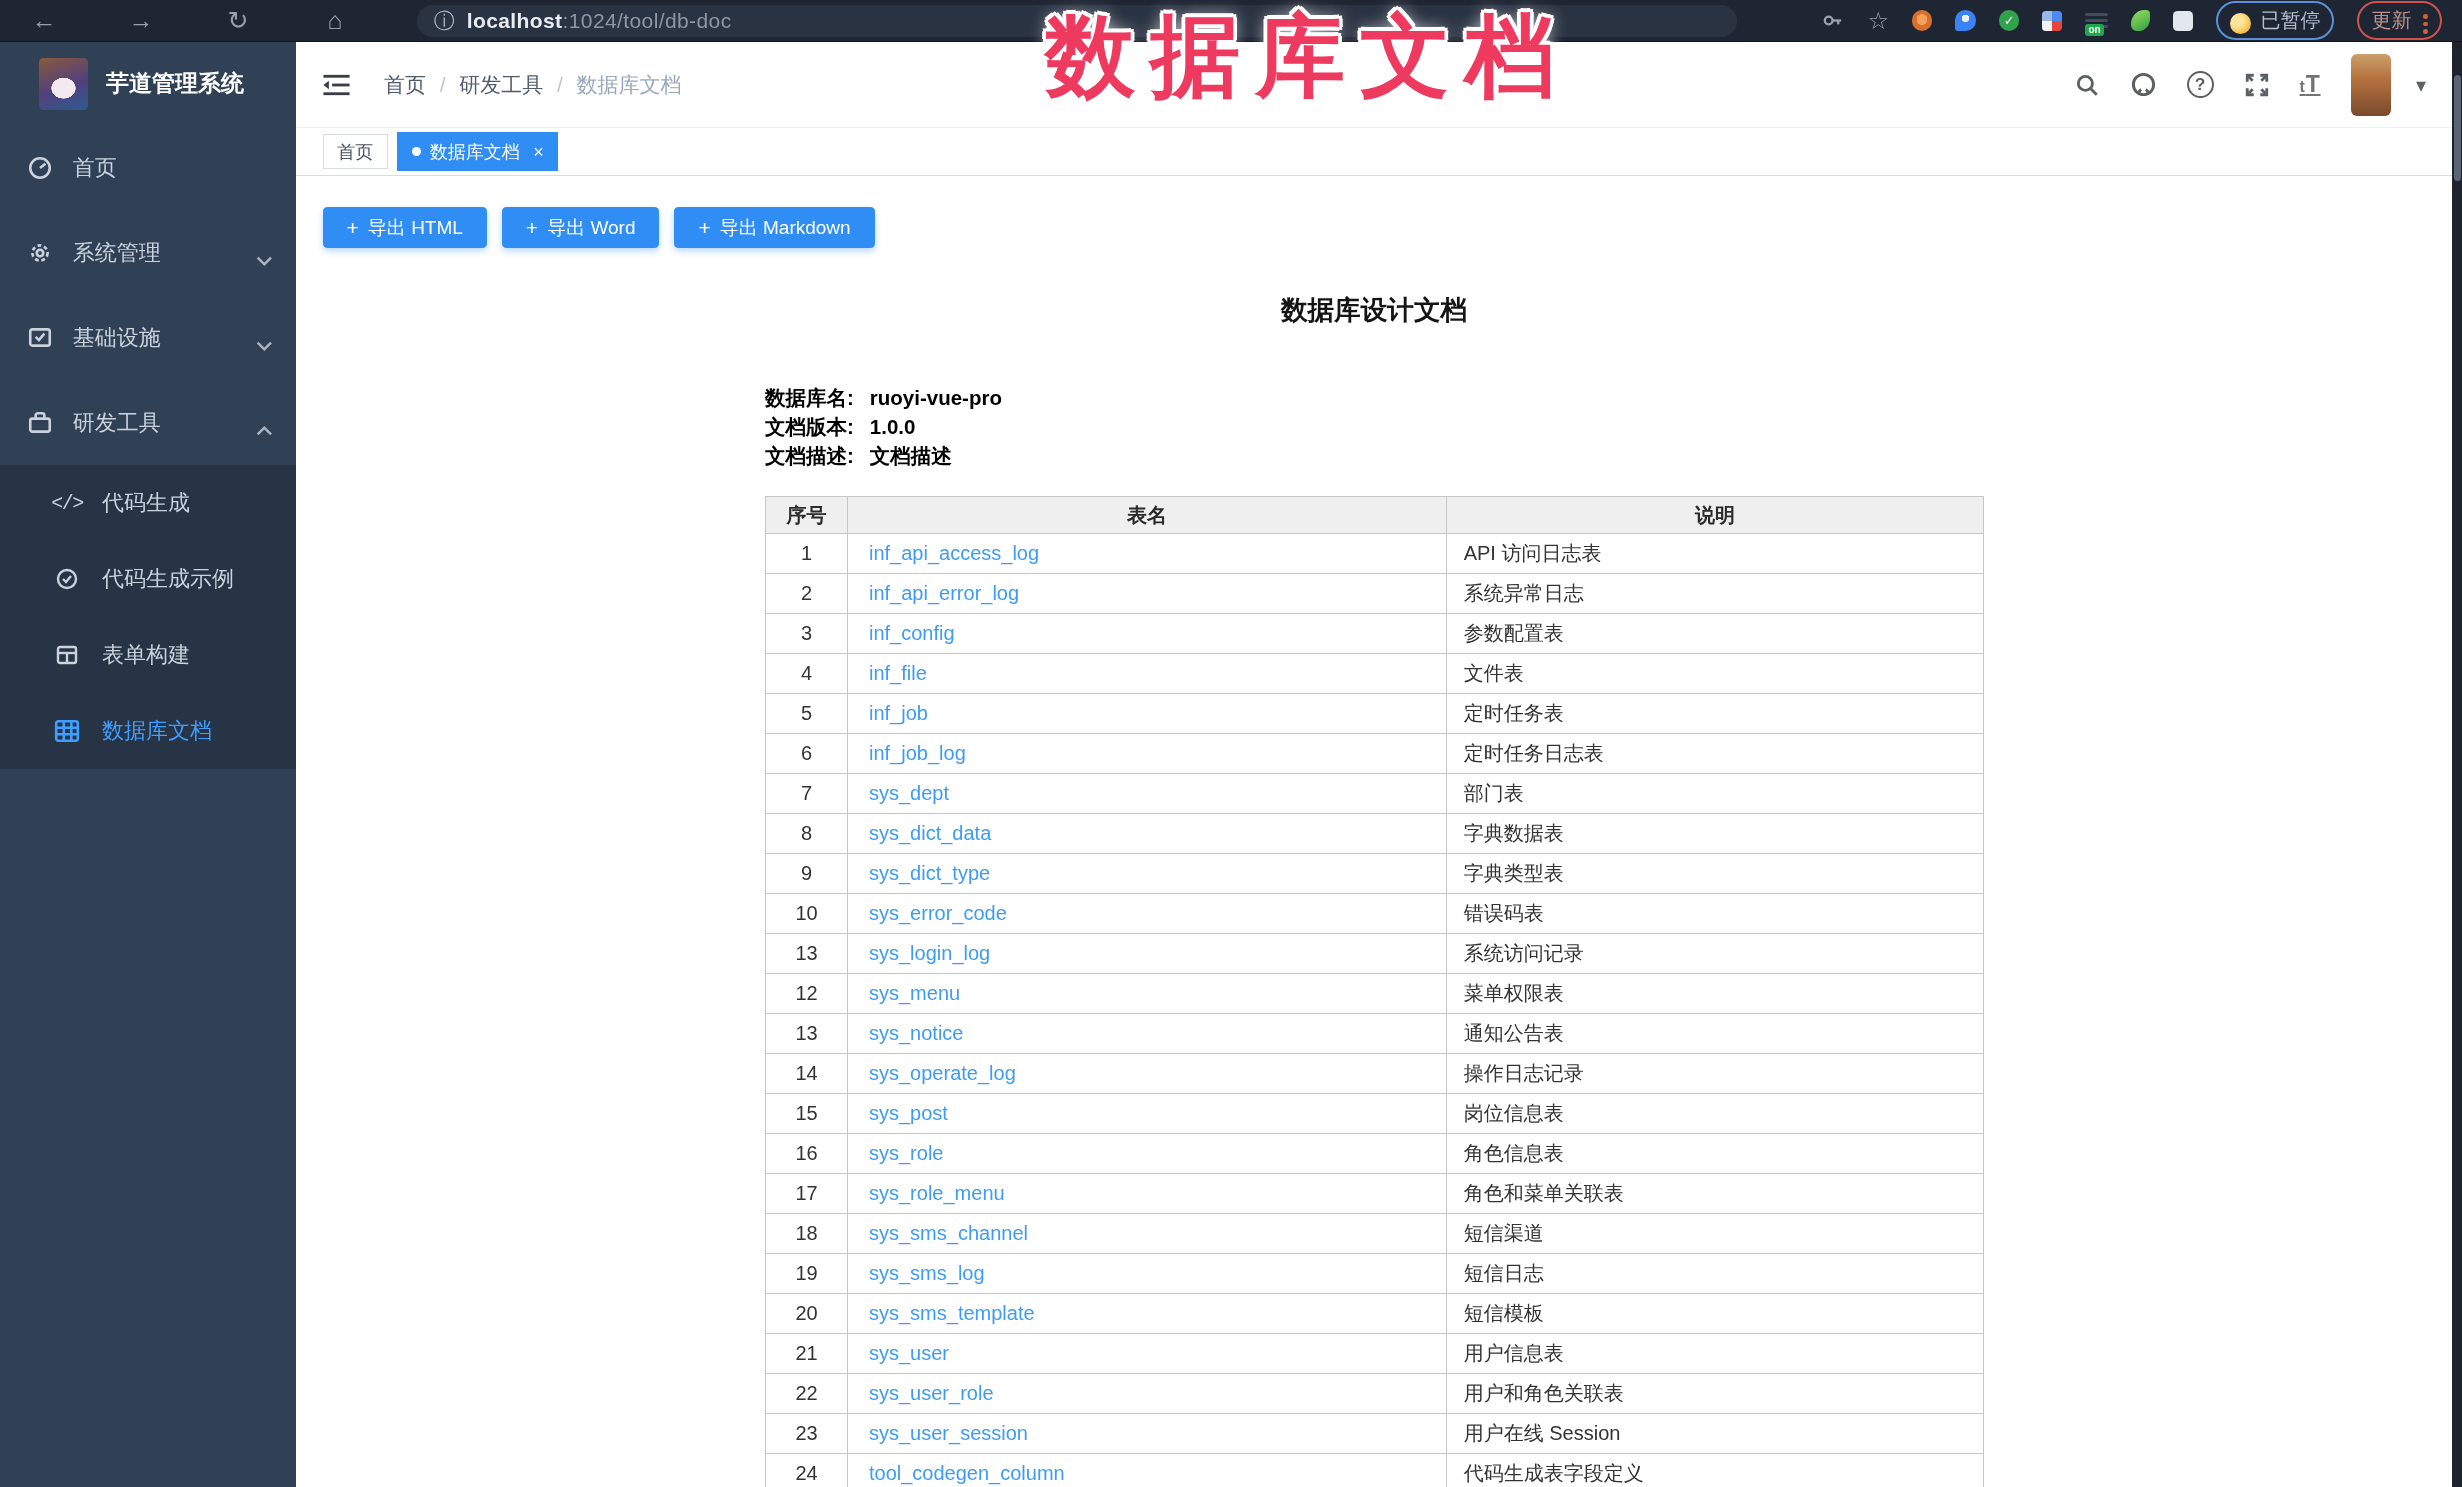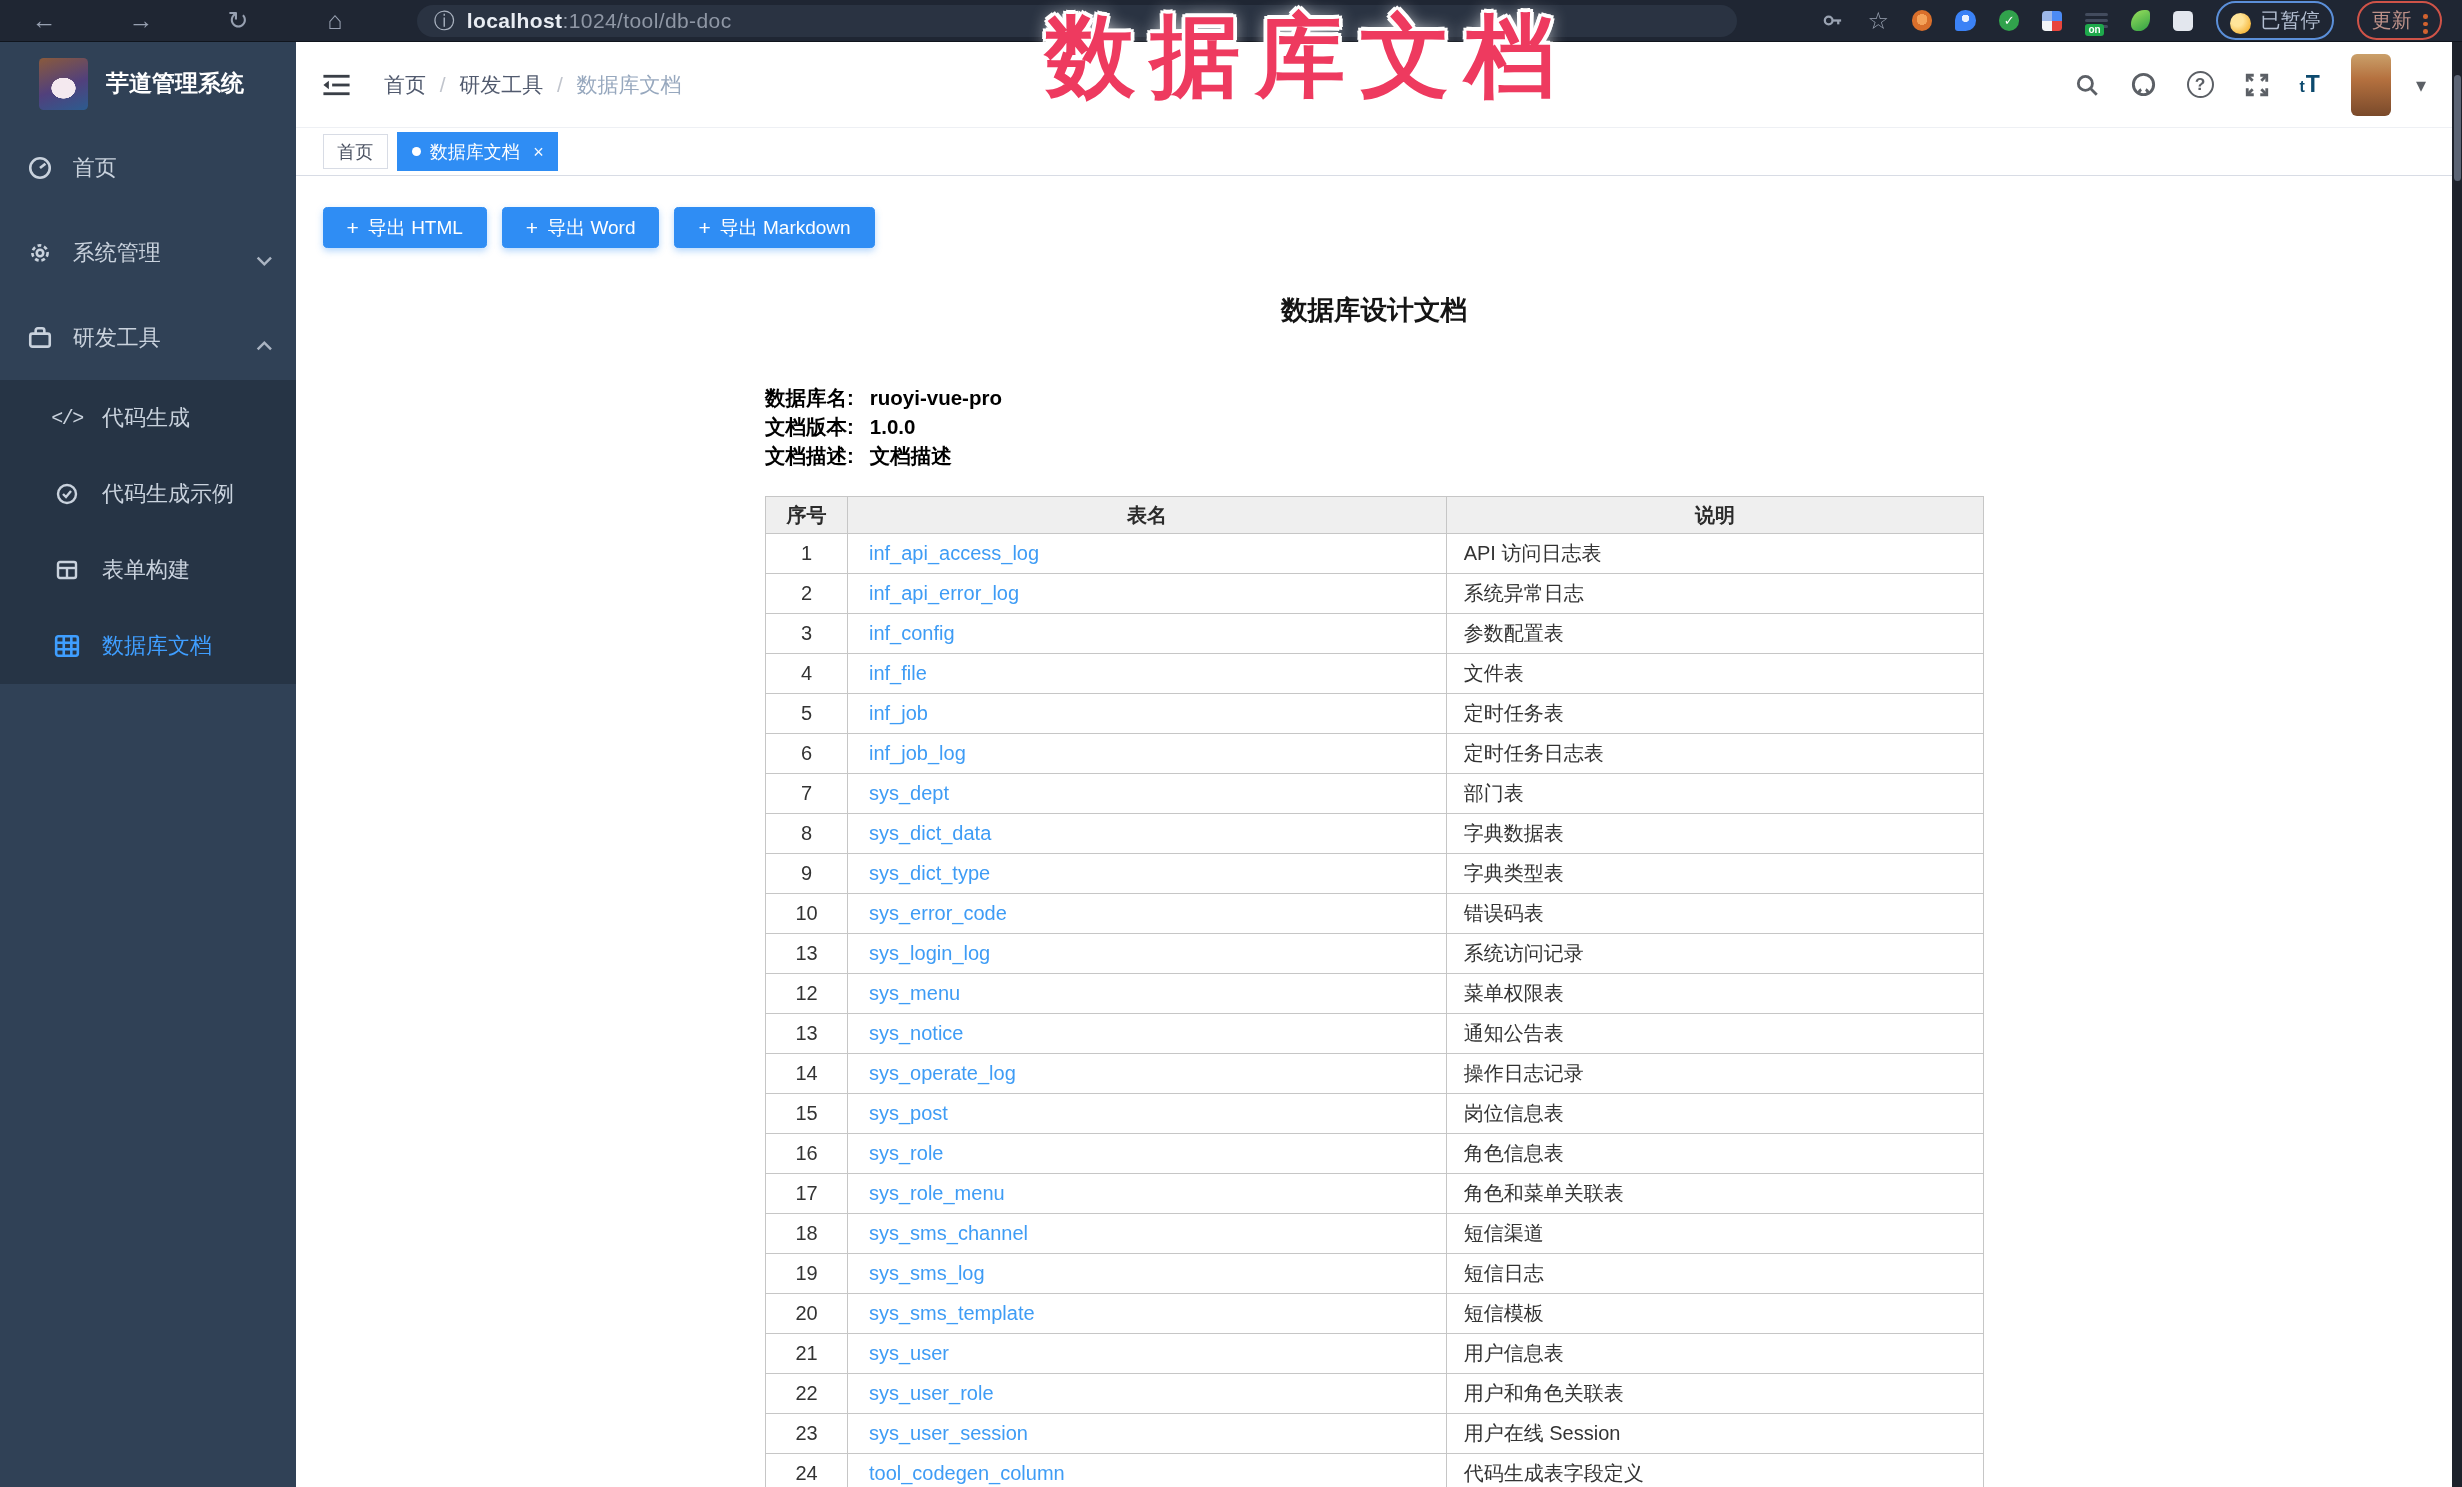--- a/index.html
+++ b/index.html
@@ -90,21 +90,21 @@
   .navbar{height:85px;display:flex;align-items:center;padding:0 26px;background:#fff;box-sizing:border-box;}
   .hamburger{margin-right:33px;cursor:pointer;display:flex;}
   .breadcrumb{font-size:21px;color:#515a6e;display:flex;gap:13.7px;align-items:center;white-space:nowrap;}
   .breadcrumb .sep{color:#c0c4cc;}
   .breadcrumb .current{color:#97a8be;}
   .nav-right{margin-left:auto;display:flex;align-items:center;gap:30px;}
   .nav-ic{color:#5c6066;display:flex;align-items:center;justify-content:center;cursor:pointer;}
   .nav-ic svg{stroke:#5c6066;fill:none;stroke-width:2.6;}
   .help-circle{width:27px;height:27px;border:2.3px solid #5c6066;border-radius:50%;
     display:flex;align-items:center;justify-content:center;font-size:17.4px;font-weight:bold;color:#5c6066;box-sizing:border-box;}
-  .font-ic{font-size:23px;font-weight:bold;color:#0c4a6e;letter-spacing:0.8px;}
+  .font-ic{font-size:23px;font-weight:bold;color:#737373;letter-spacing:0.8px;text-decoration:underline;}
   .font-ic small{font-size:16px;font-weight:bold;}
   .avatar{width:40px;height:62px;border-radius:6px;
     background:linear-gradient(180deg,#caa06a 0%,#b5713f 40%,#7a4a2b 100%);}
   .caret{color:#5c6066;font-size:20px;margin-left:-4.6px;}
   
   .tabbar{height:49px;border-top:0.8px solid #eef0f4;border-bottom:0.8px solid #d8dce5;
     display:flex;align-items:center;padding:0 26.6px;gap:9px;background:#fff;box-sizing:border-box;}
   .tag{height:35px;box-sizing:border-box;border:0.8px solid #d8dce5;background:#fff;
     color:#495060;font-size:18px;display:flex;align-items:center;padding:0 13.7px;gap:9px;cursor:pointer;}
   .tag.active{height:39px;background:#2f8df4;border-color:#2f8df4;color:#fff;}
@@ -202,20 +202,34 @@
       <span>首页</span>
     </div>
     <div class="menu-item">
       <span class="micon">
         <svg width="26" height="26" viewBox="0 0 24 24">
             <circle cx="12" cy="12" r="7" stroke-dasharray="3.5 2.6"></circle>
             <circle cx="12" cy="12" r="3"></circle>
           </svg>
       </span>
       <span>系统管理</span>
+      <span class="chev">
+        <svg width="16.7" height="12" viewBox="0 0 20 14">
+            <polyline points="2,3 10,11 18,3"></polyline>
+          </svg>
+      </span>
+    </div>
+    <div class="menu-item">
+      <span class="micon">
+        <svg width="26" height="26" viewBox="0 0 24 24">
+            <rect x="3" y="4" width="18" height="15" rx="2"></rect>
+            <polyline points="8,11 11,14 16,8"></polyline>
+          </svg>
+      </span>
+      <span>基础设施</span>
       <span class="chev">
         <svg width="16.7" height="12" viewBox="0 0 20 14">
             <polyline points="2,3 10,11 18,3"></polyline>
           </svg>
       </span>
     </div>
     <div class="menu-item">
       <span class="micon">
         <svg width="26" height="26" viewBox="0 0 24 24">
             <rect x="3" y="8" width="18" height="12" rx="2"></rect>

